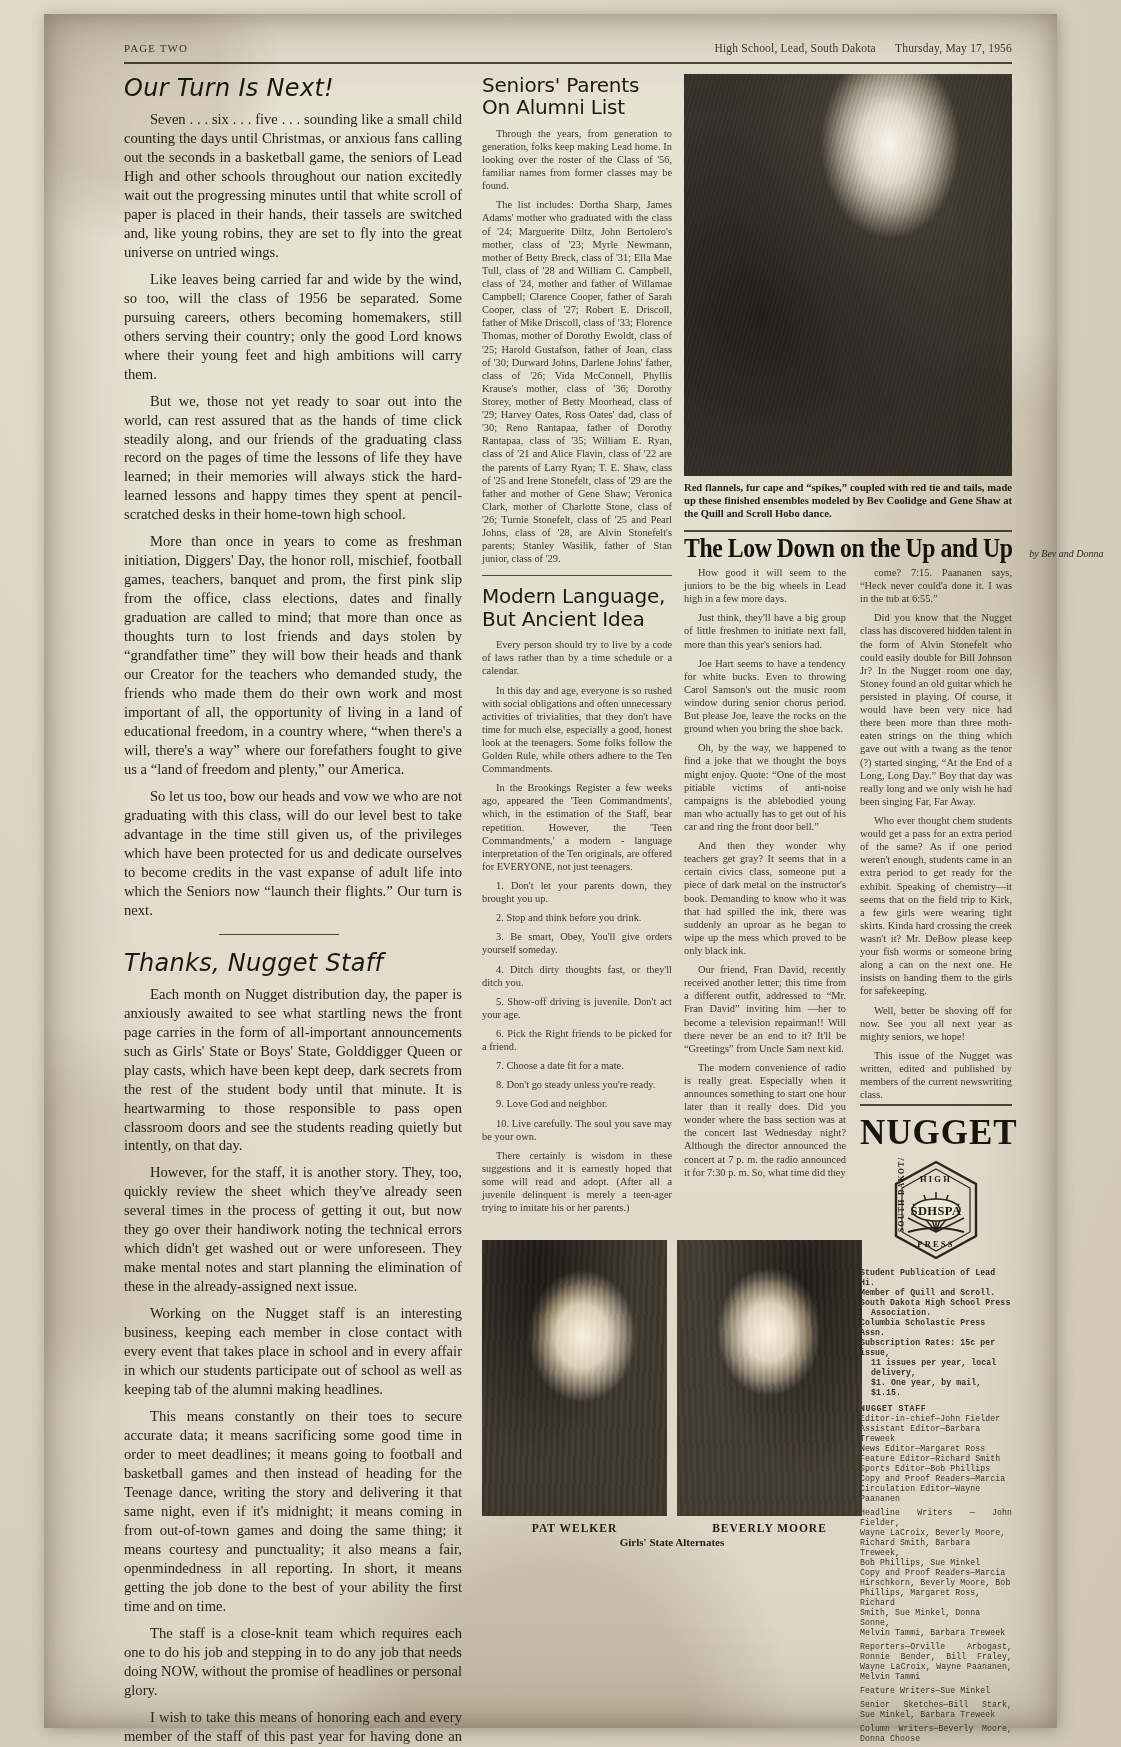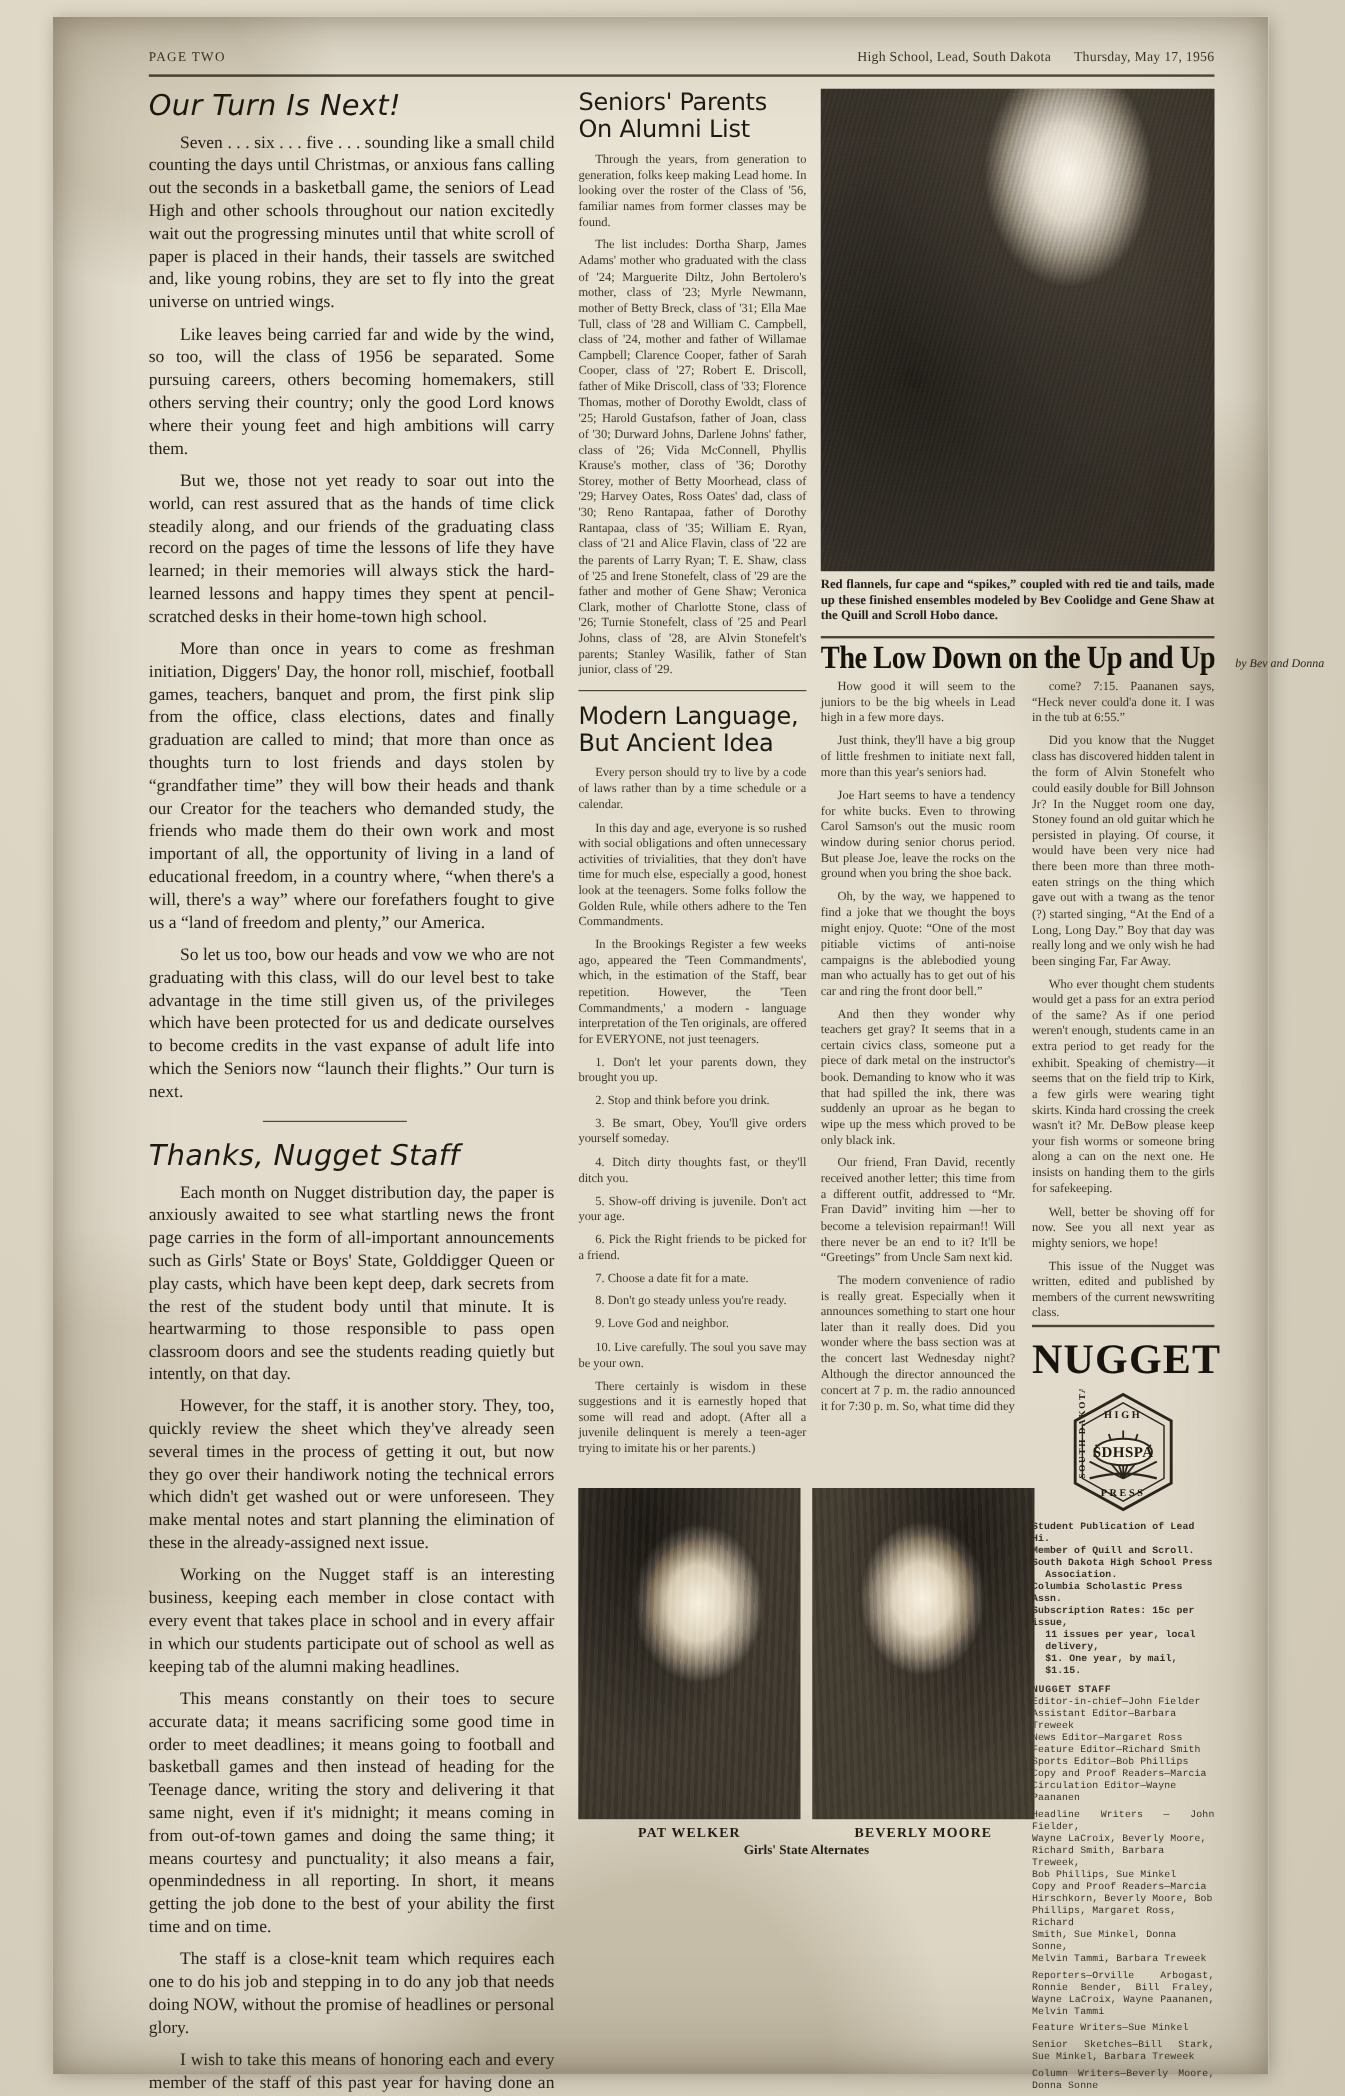--- a/index.html
+++ b/index.html
@@ -295,21 +295,21 @@
         <span>Richard Smith, Barbara Treweek,</span><br>
         <span>Bob Phillips, Sue Minkel</span><br>
         <span>Copy and Proof Readers—Marcia</span><br>
         <span>Hirschkorn, Beverly Moore, Bob</span><br>
         <span>Phillips, Margaret Ross, Richard</span><br>
         <span>Smith, Sue Minkel, Donna Sonne,</span><br>
         <span>Melvin Tammi, Barbara Treweek</span>
         <span class="blk">Reporters—Orville Arbogast, Ronnie Bender, Bill Fraley, Wayne LaCroix, Wayne Paananen, Melvin Tammi</span>
         <span class="blk">Feature Writers—Sue Minkel</span>
         <span class="blk">Senior Sketches—Bill Stark, Sue Minkel, Barbara Treweek</span>
-        <span class="blk">Column Writers—Beverly Moore, Donna Sonne</span>
+        <span class="blk">Column Writers—Beverly Moore, Donna Choose</span>
         
       </div>
     </div>
 
     <div class="photo" style="left:438px;top:1226px;width:185px;height:276px;">
       <div class="ph-inner" style="
         background:
           radial-gradient(ellipse 54px 66px at 100px 96px, #f4eee1 0%, #ddd4c2 48%, #958b7b 78%, #433d34 100%),
           linear-gradient(168deg, #2b2721 0%, #4d463c 22%, #211e19 44%, #5d564a 64%, #2a2620 85%, #18150f 100%),
           linear-gradient(10deg, rgba(255,255,255,.08), rgba(0,0,0,.5));

